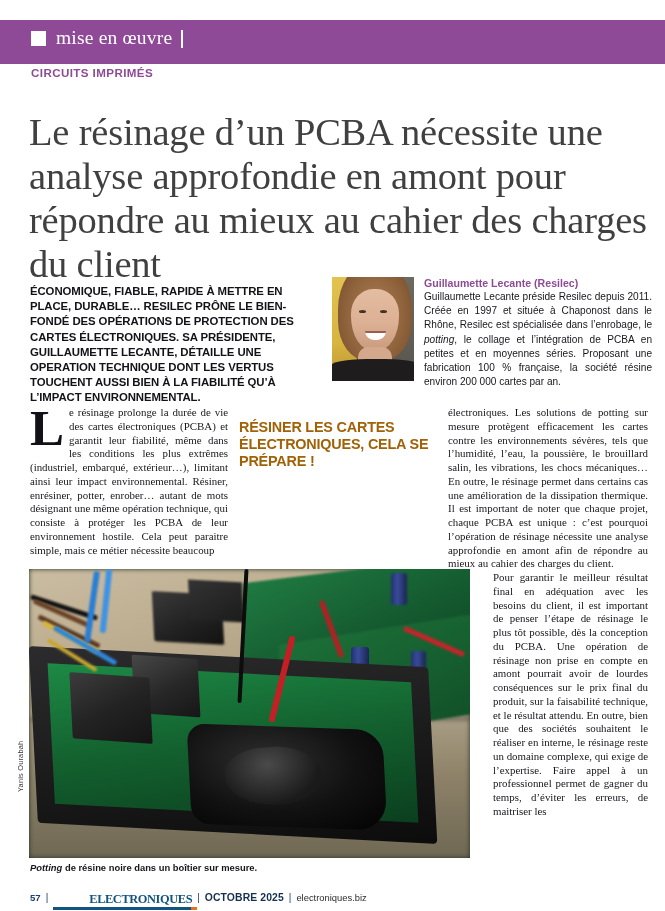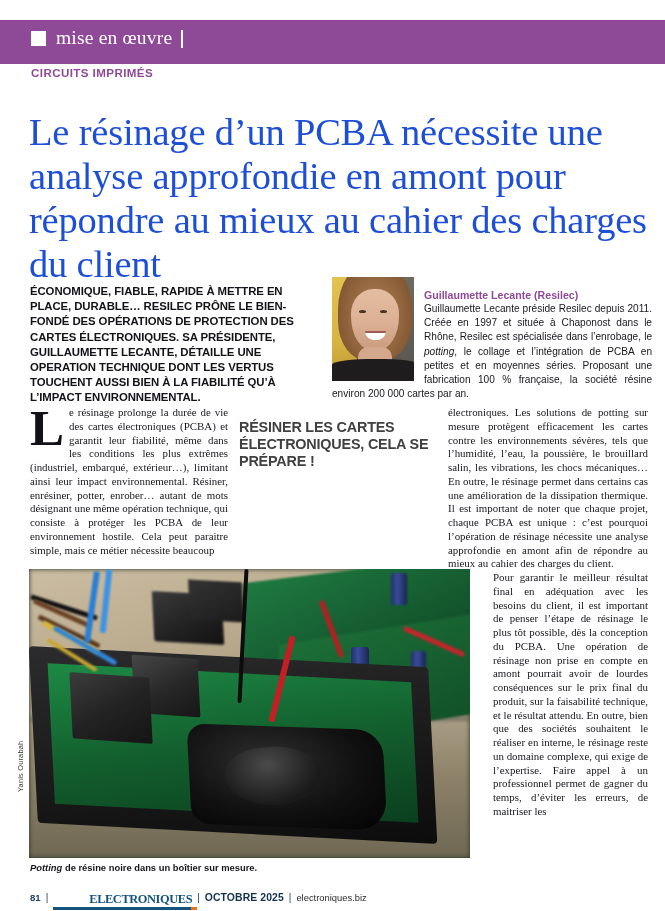--- a/index.html
+++ b/index.html
@@ -55,21 +55,21 @@
     color: #8f4a97;
     font-family: "Liberation Sans", sans-serif;
     font-weight: bold;
     font-size: 11.6px;
     letter-spacing: .4px;
   }
   .headline {
     position: absolute;
     left: 29px; top: 84px;
     width: 620px;
-    color: #1d4ed8;
+    color: #404040;
     font-family: "Liberation Serif", serif;
     font-size: 38.5px;
     line-height: 44px;
     font-weight: normal;
     letter-spacing: -.2px;
   }
 
   
   .standfirst {
     position: absolute;
@@ -151,21 +151,20 @@
     background: #1e1c1c;
     border-radius: 40% 40% 0 0;
   }
 
   .bio-name {
     color: #8f4a97;
     font-family: "Liberation Sans", sans-serif;
     font-weight: bold;
     font-size: 10.6px;
     margin-bottom: 1px;
-    margin-top: 12px;
   }
   .bio-text {
     color: #17171d;
     font-family: "Liberation Sans", sans-serif;
     font-size: 10.1px;
     line-height: 14.2px;
     text-align: justify;
   }
   .bio-text em { font-style: italic; }
 
@@ -188,21 +187,21 @@
     float: left;
     font-family: "Liberation Serif", serif;
     font-size: 51px;
     line-height: 41px;
     font-weight: bold;
     padding: 2px 5px 0 0;
     color: #111117;
   }
 
   .subhead {
-    color: #404040;
+    color: #a16207;
     font-family: "Liberation Sans", sans-serif;
     font-weight: bold;
     font-size: 14.4px;
     line-height: 17px;
     letter-spacing: -.2px;
     margin: 13px 0 9px 0;
     text-align: left;
   }
 
   
@@ -467,21 +466,21 @@
   <div class="ph wire w-red"></div>
   <div class="ph wire w-red2 ph-blur"></div>
   <div class="ph wire w-red3 ph-blur"></div>
 </div>
 
 <div class="photo-credit">Yanis Ourabah</div>
 
 <div class="caption"><i>Potting</i><span> de résine noire dans un boîtier sur mesure.</span></div>
 
 <div class="footer">
-  <span class="f-page">81</span>
+  <span class="f-page">57</span>
   <span class="f-sep">|</span>
   <span class="f-logo-wrap">
     <span class="f-logo">ELECTRONIQUES</span>
     <span class="f-logo-underline"></span>
   </span>
   <span class="f-sep">|</span>
   <span class="f-date">OCTOBRE 2025</span>
   <span class="f-sep">|</span>
   <span class="f-url">electroniques.biz</span>
 </div>

